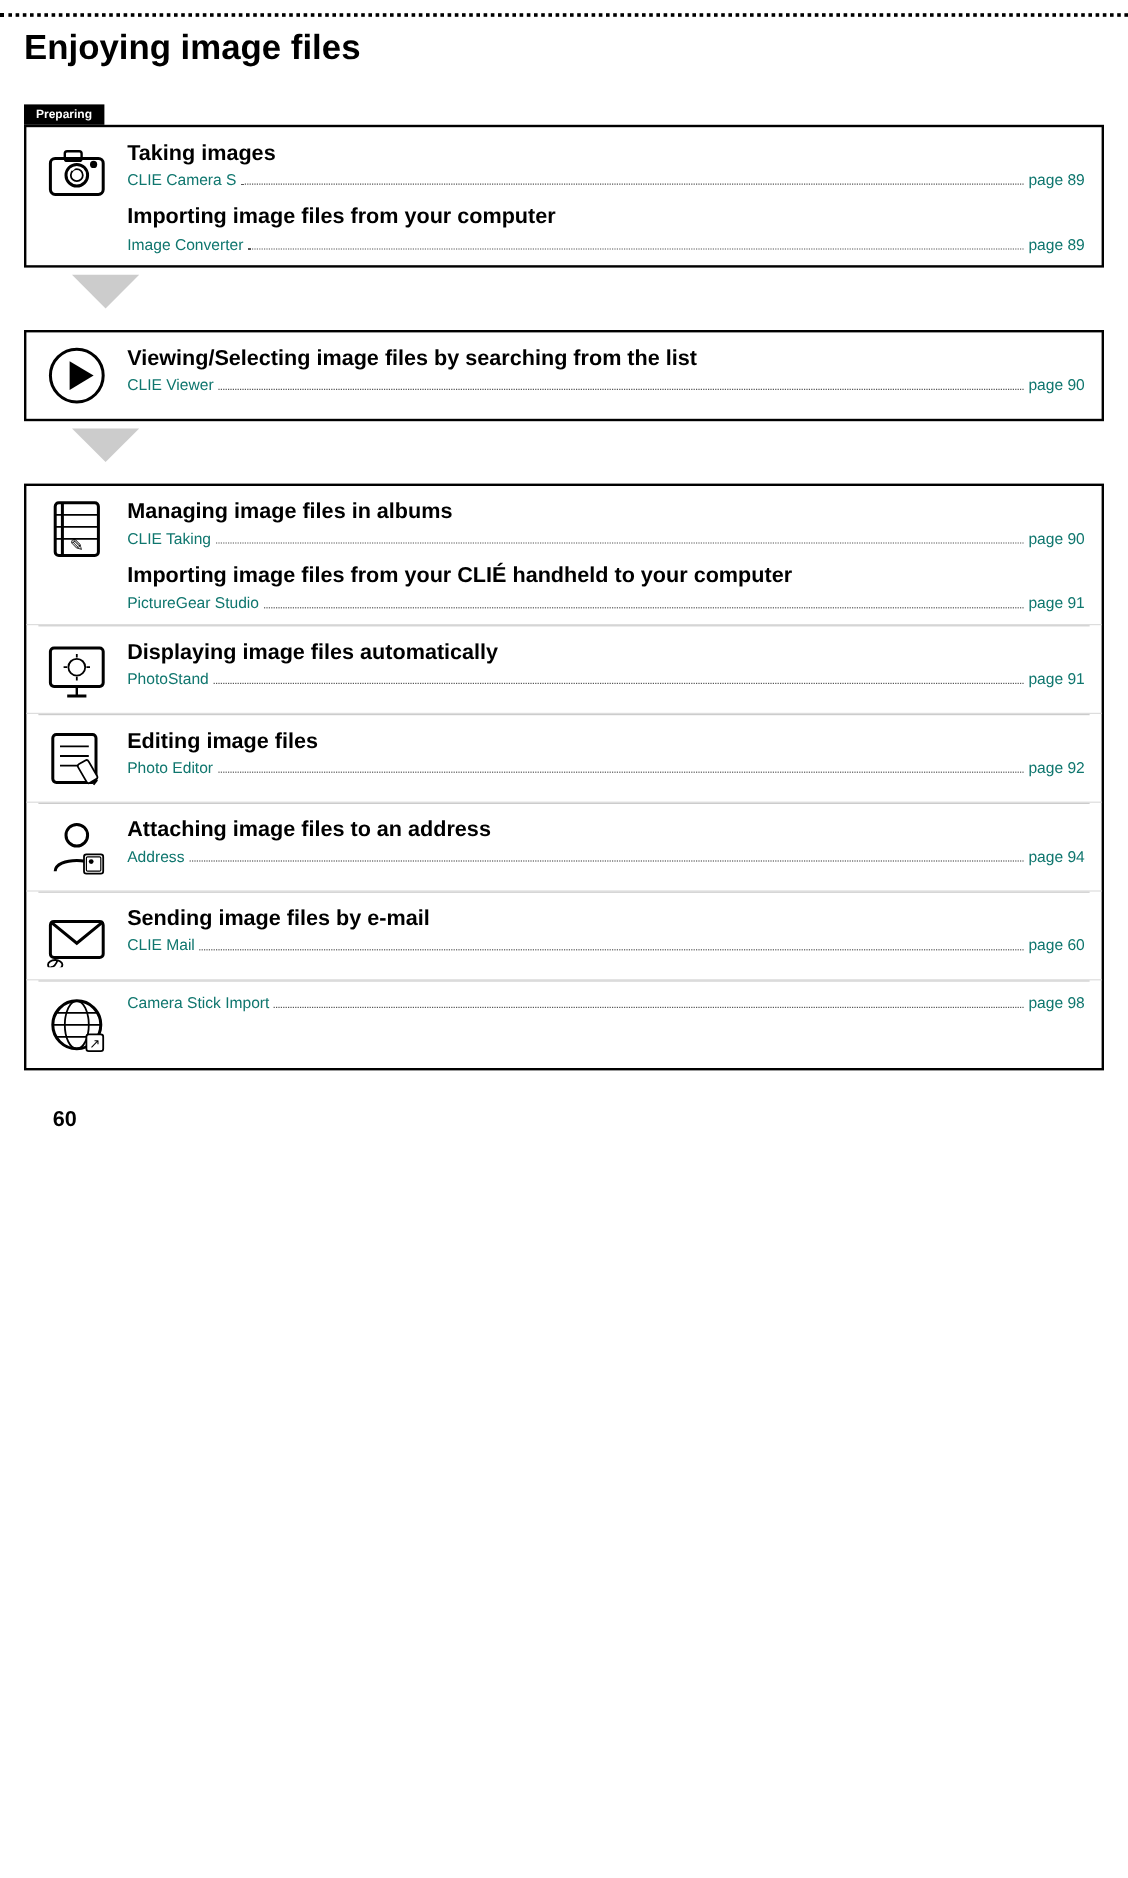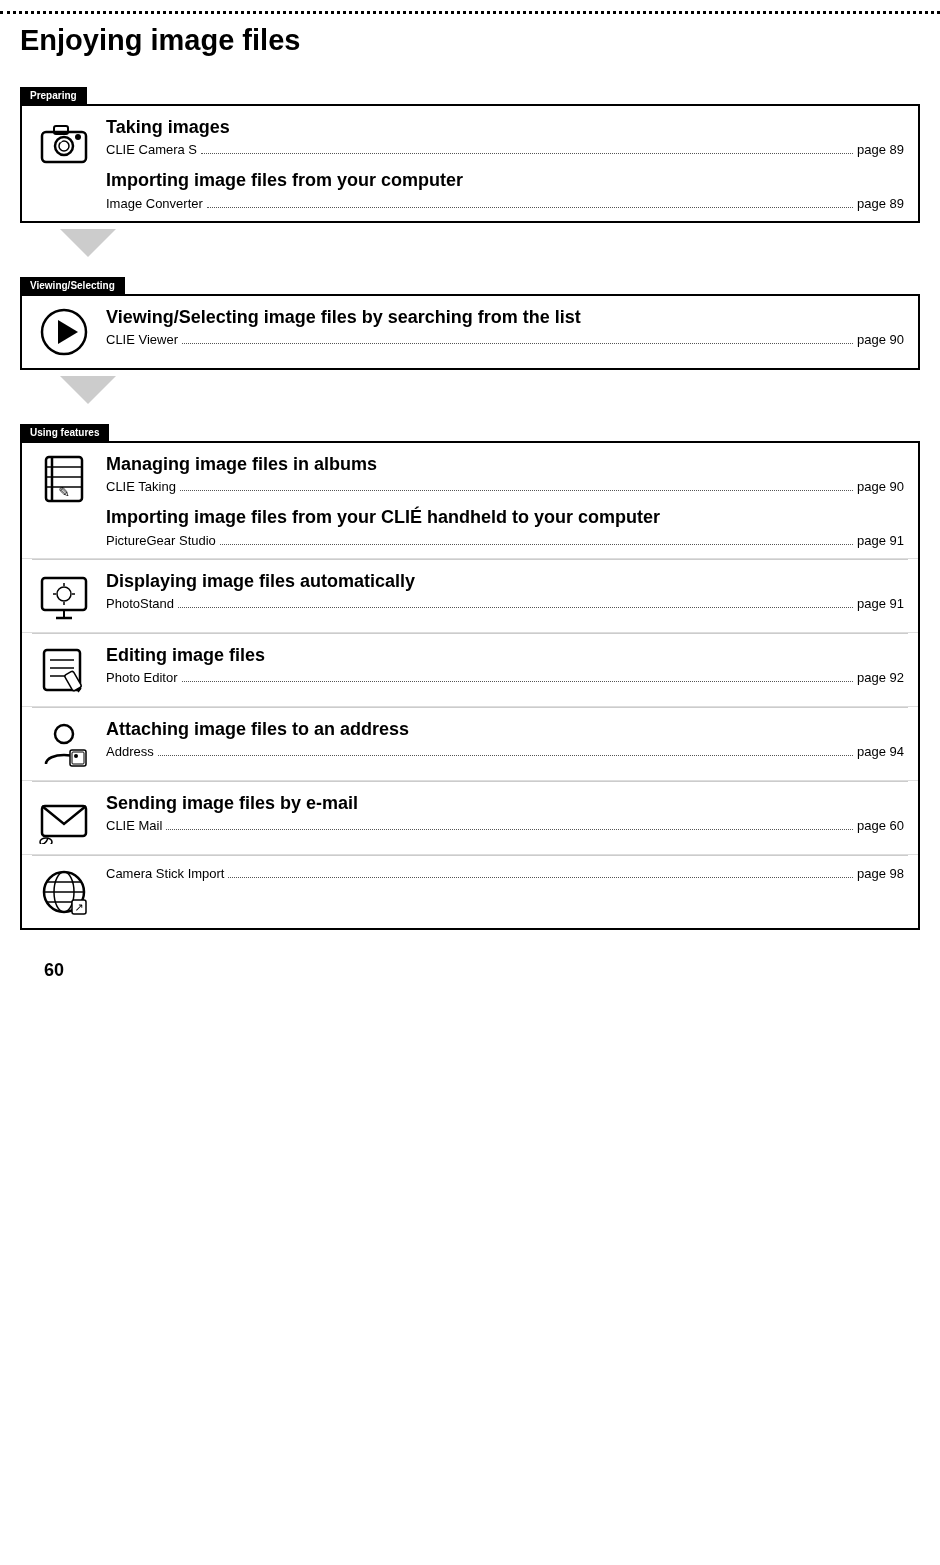--- a/index.html
+++ b/index.html
@@ -91,21 +91,21 @@
       font-size: 18px;
       font-weight: bold;
       line-height: 1.3;
       margin-bottom: 3px;
     }
 
     .item-sub {
       display: flex;
       justify-content: space-between;
       font-size: 13px;
-      color: #000000;
+      color: #0f766e;
     }
 
     .item-dots {
       flex: 1;
       border-bottom: 1.5px dotted #555;
       margin: 0 4px;
       position: relative;
       top: -3px;
       align-self: flex-end;
     }
@@ -182,23 +182,20 @@
       </div>
     </div>
   </div>
 </div>
 
 <div class="section-arrow">
   <div class="arrow-down"></div>
 </div>
 
 <div class="section-label-wrapper">
-  <div>
-    <span class="section-tab">Viewing/Selecting</span>
-  </div>
   <div class="section-box">
     <div class="item-row">
       <div class="item-icon">
 
         <svg width="52" height="52" viewBox="0 0 52 52">
           <circle cx="26" cy="26" r="22" fill="none" stroke="#000" stroke-width="2.5"></circle>
           <polygon points="20,14 40,26 20,38" fill="#000"></polygon>
         </svg>
       </div>
       <div class="item-content">
@@ -211,23 +208,20 @@
       </div>
     </div>
   </div>
 </div>
 
 <div class="section-arrow">
   <div class="arrow-down"></div>
 </div>
 
 <div class="section-label-wrapper">
-  <div>
-    <span class="section-tab">Using features</span>
-  </div>
   <div class="section-box">
 
     <div class="item-row">
       <div class="item-icon">
 
         <svg width="52" height="52" viewBox="0 0 52 52">
           <rect x="8" y="4" width="36" height="44" rx="3" fill="none" stroke="#000" stroke-width="2.5"></rect>
           <line x1="14" y1="4" x2="14" y2="48" stroke="#000" stroke-width="2.5"></line>
           <line x1="8" y1="14" x2="44" y2="14" stroke="#000" stroke-width="1.5"></line>
           <line x1="8" y1="24" x2="44" y2="24" stroke="#000" stroke-width="1.5"></line>

